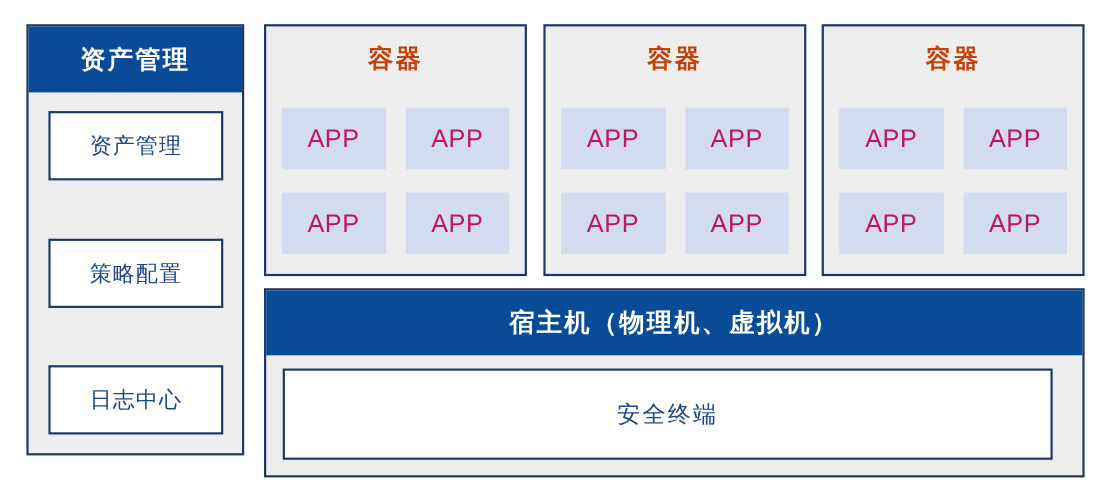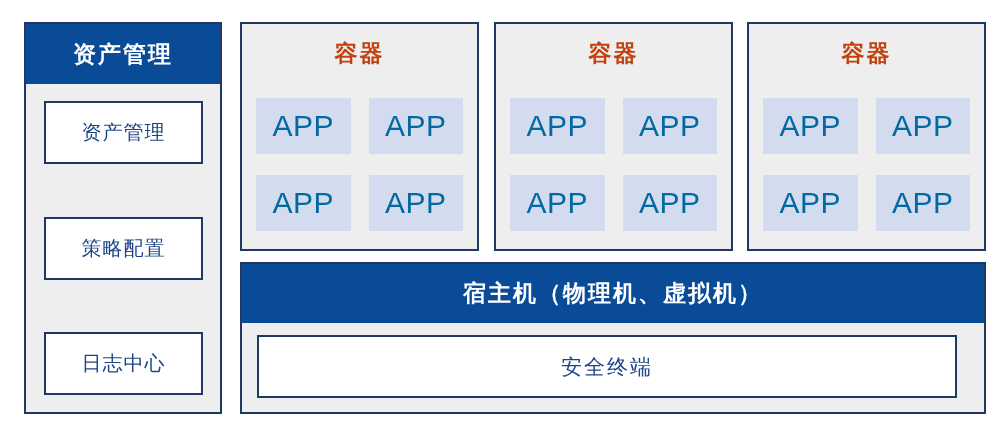--- a/index.html
+++ b/index.html
@@ -100,34 +100,34 @@
     padding: 8px 14px 18px 14px;
     box-sizing: border-box;
     display: grid;
     grid-template-columns: 1fr 1fr;
     grid-template-rows: 1fr 1fr;
     column-gap: 18px;
     row-gap: 21px;
   }
   .app-box {
     background: #d3dcef;
-    color: #0369a1;
-    font-size: 30px;
+    color: #be185d;
+    font-size: 23px;
     letter-spacing: 0.5px;
     display: flex;
     align-items: center;
     justify-content: center;
   }
 
   
   #host-panel {
     left: 240px;
     top: 262px;
     width: 746px;
-    height: 152px;
+    height: 172px;
   }
   .host-header {
     position: absolute;
     left: 0;
     right: 0;
     top: 0;
     height: 59px;
     background: #0a4b98;
     color: #ffffff;
     font-size: 23px;

